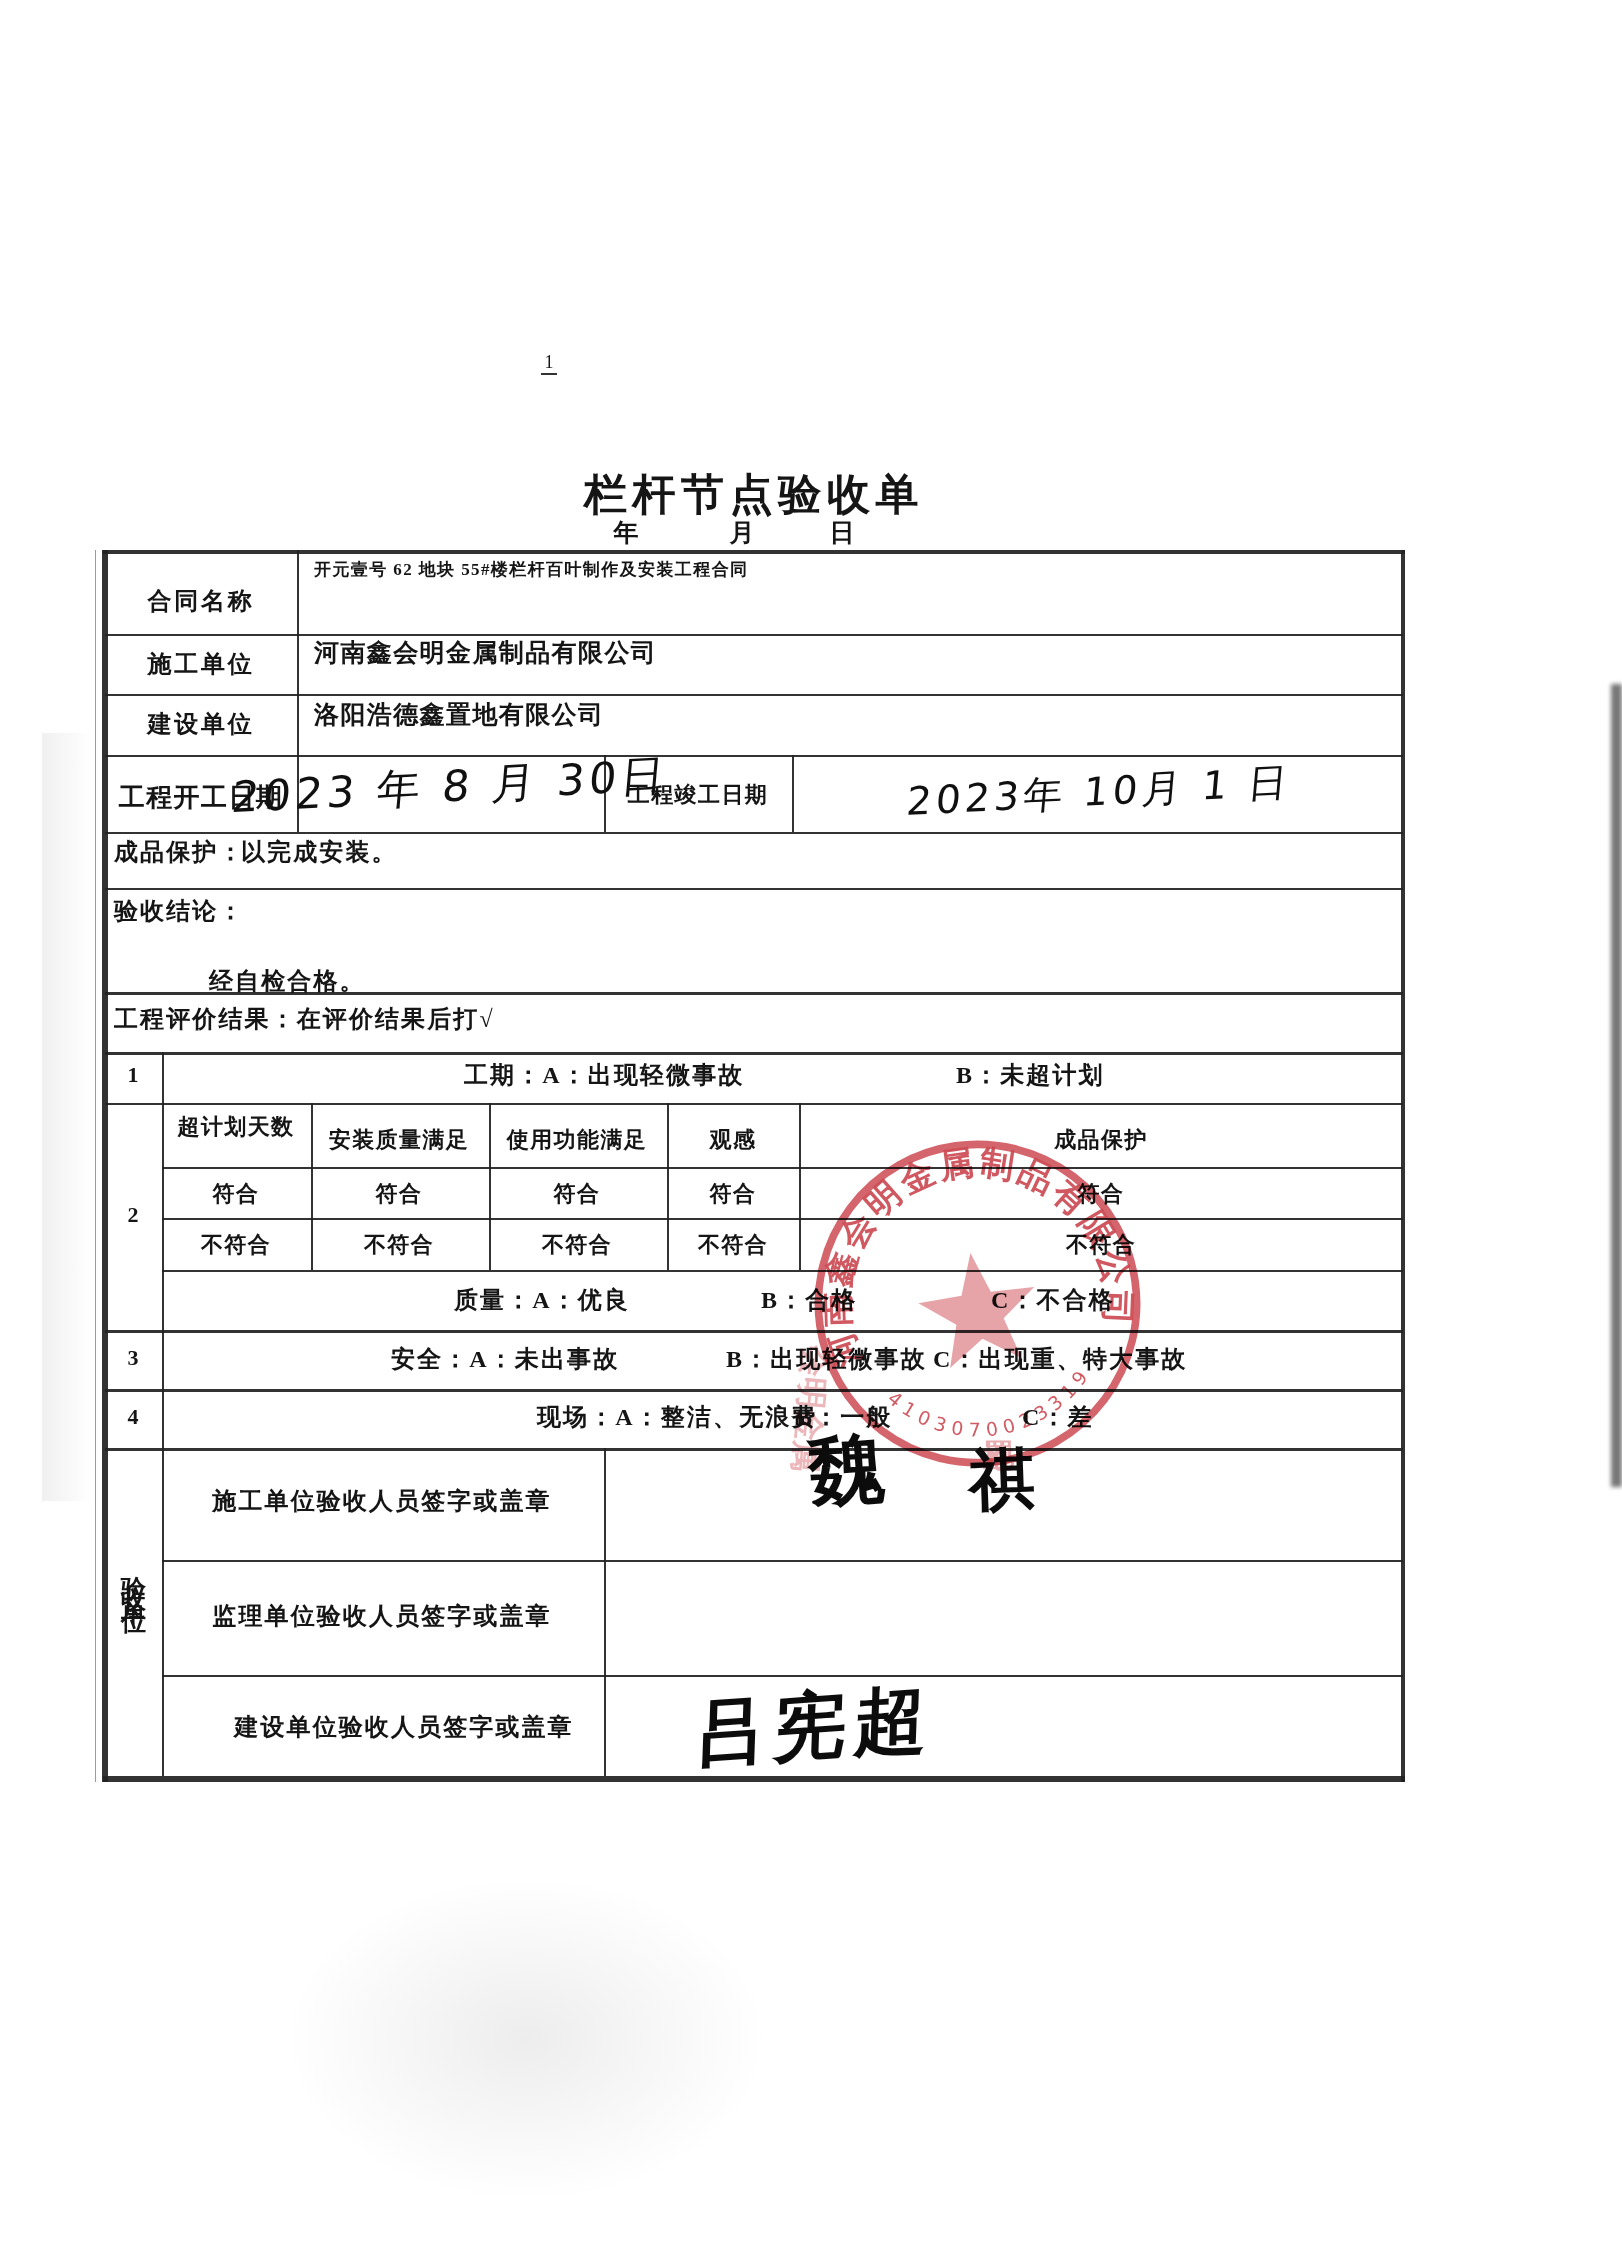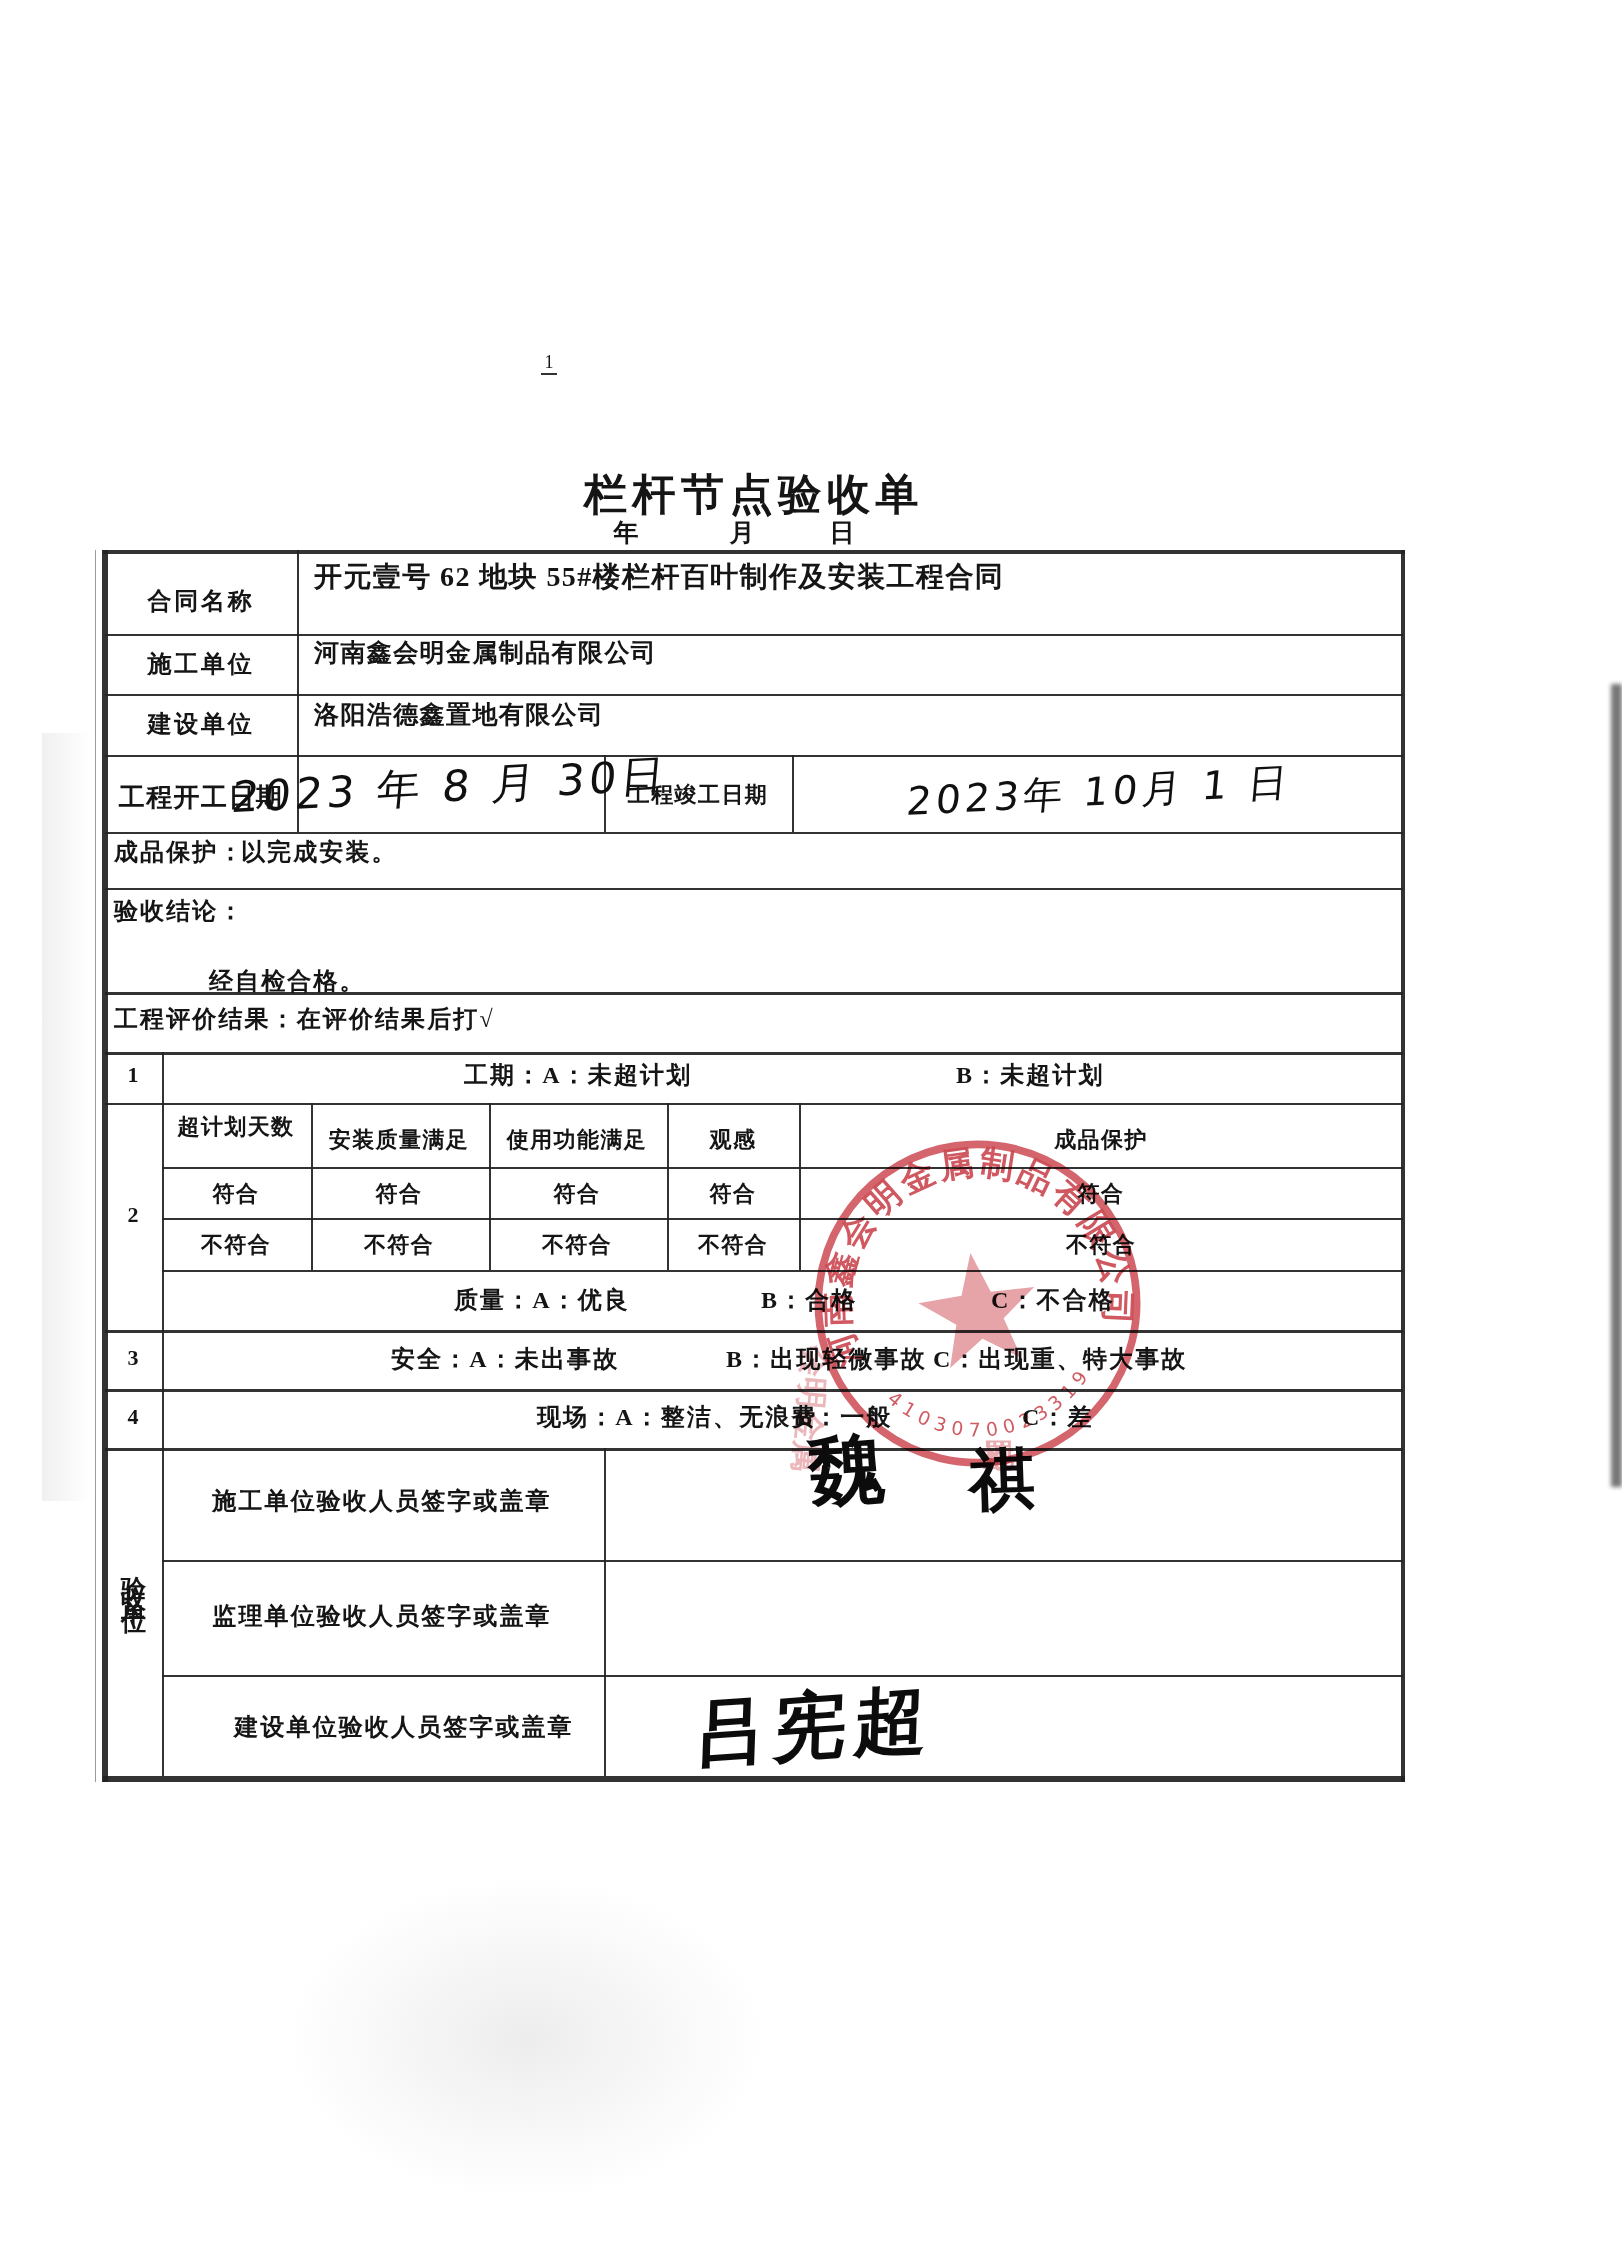--- a/index.html
+++ b/index.html
@@ -68,21 +68,21 @@
   <div class="vl" style="left:604px;top:755px;width:2.1px;height:77px;"></div>
   <div class="vl" style="left:792px;top:755px;width:2.1px;height:77px;"></div>
   <div class="vl" style="left:162px;top:1052px;width:2.1px;height:724px;"></div>
   <div class="vl" style="left:311px;top:1103px;width:2.1px;height:167px;"></div>
   <div class="vl" style="left:489px;top:1103px;width:2.1px;height:167px;"></div>
   <div class="vl" style="left:667px;top:1103px;width:2.1px;height:167px;"></div>
   <div class="vl" style="left:799px;top:1103px;width:2.1px;height:167px;"></div>
   <div class="vl" style="left:604px;top:1448px;width:2.1px;height:328px;"></div>
 
   <span class="abs c lbl" style="left:201px;top:585px;">合同名称</span>
-  <span class="abs val" style="left:314px;top:558px;font-size:28px;">开元壹号 62 地块 55#楼栏杆百叶制作及安装工程合同</span>
+  <span class="abs val" style="left:314px;top:558px;font-size:17px;">开元壹号 62 地块 55#楼栏杆百叶制作及安装工程合同</span>
 
   <span class="abs c lbl" style="left:201px;top:648px;">施工单位</span>
   <span class="abs val" style="left:314px;top:636px;">河南鑫会明金属制品有限公司</span>
 
   <span class="abs c lbl" style="left:201px;top:708px;">建设单位</span>
   <span class="abs val" style="left:314px;top:698px;">洛阳浩德鑫置地有限公司</span>
 
   <span class="abs c lbl" style="left:201px;top:780px;font-size:26px;letter-spacing:1.4px;">工程开工日期</span>
   <span class="abs c hand" style="left:450px;top:758px;font-size:43px;">2023 年 8 月 30日</span>
   <span class="abs c lbl" style="left:698px;top:780px;font-size:22px;letter-spacing:1.4px;">工程竣工日期</span>
@@ -90,21 +90,21 @@
 
   <span class="abs opt" style="left:114px;top:836px;">成品保护：</span>
   <span class="abs opt" style="left:241px;top:836px;">以完成安装。</span>
 
   <span class="abs opt" style="left:114px;top:895px;">验收结论：</span>
   <span class="abs opt" style="left:209px;top:965px;">经自检合格。</span>
 
   <span class="abs opt" style="left:114px;top:1003px;">工程评价结果：在评价结果后打√</span>
 
   <span class="abs c num" style="left:133px;top:1062px;">1</span>
-  <span class="abs opt" style="left:464px;top:1059px;">工期：A：未超计划</span>
+  <span class="abs opt" style="left:464px;top:1059px;">工期：A：出现轻微事故</span>
   <span class="abs opt" style="left:956px;top:1059px;">B：未超计划</span>
 
   <span class="abs c num" style="left:133px;top:1202px;">2</span>
   <span class="abs c cellhead" style="left:236px;top:1112px;width:126px;white-space:normal;text-align:center;line-height:29px;">超计划天数</span>
   <span class="abs c cellhead" style="left:399px;top:1125px;">安装质量满足</span>
   <span class="abs c cellhead" style="left:577px;top:1125px;">使用功能满足</span>
   <span class="abs c cellhead" style="left:733px;top:1125px;">观感</span>
   <span class="abs c cellhead" style="left:1101px;top:1125px;">成品保护</span>
 
   <span class="abs c cellhead" style="left:236px;top:1179px;">符合</span>

